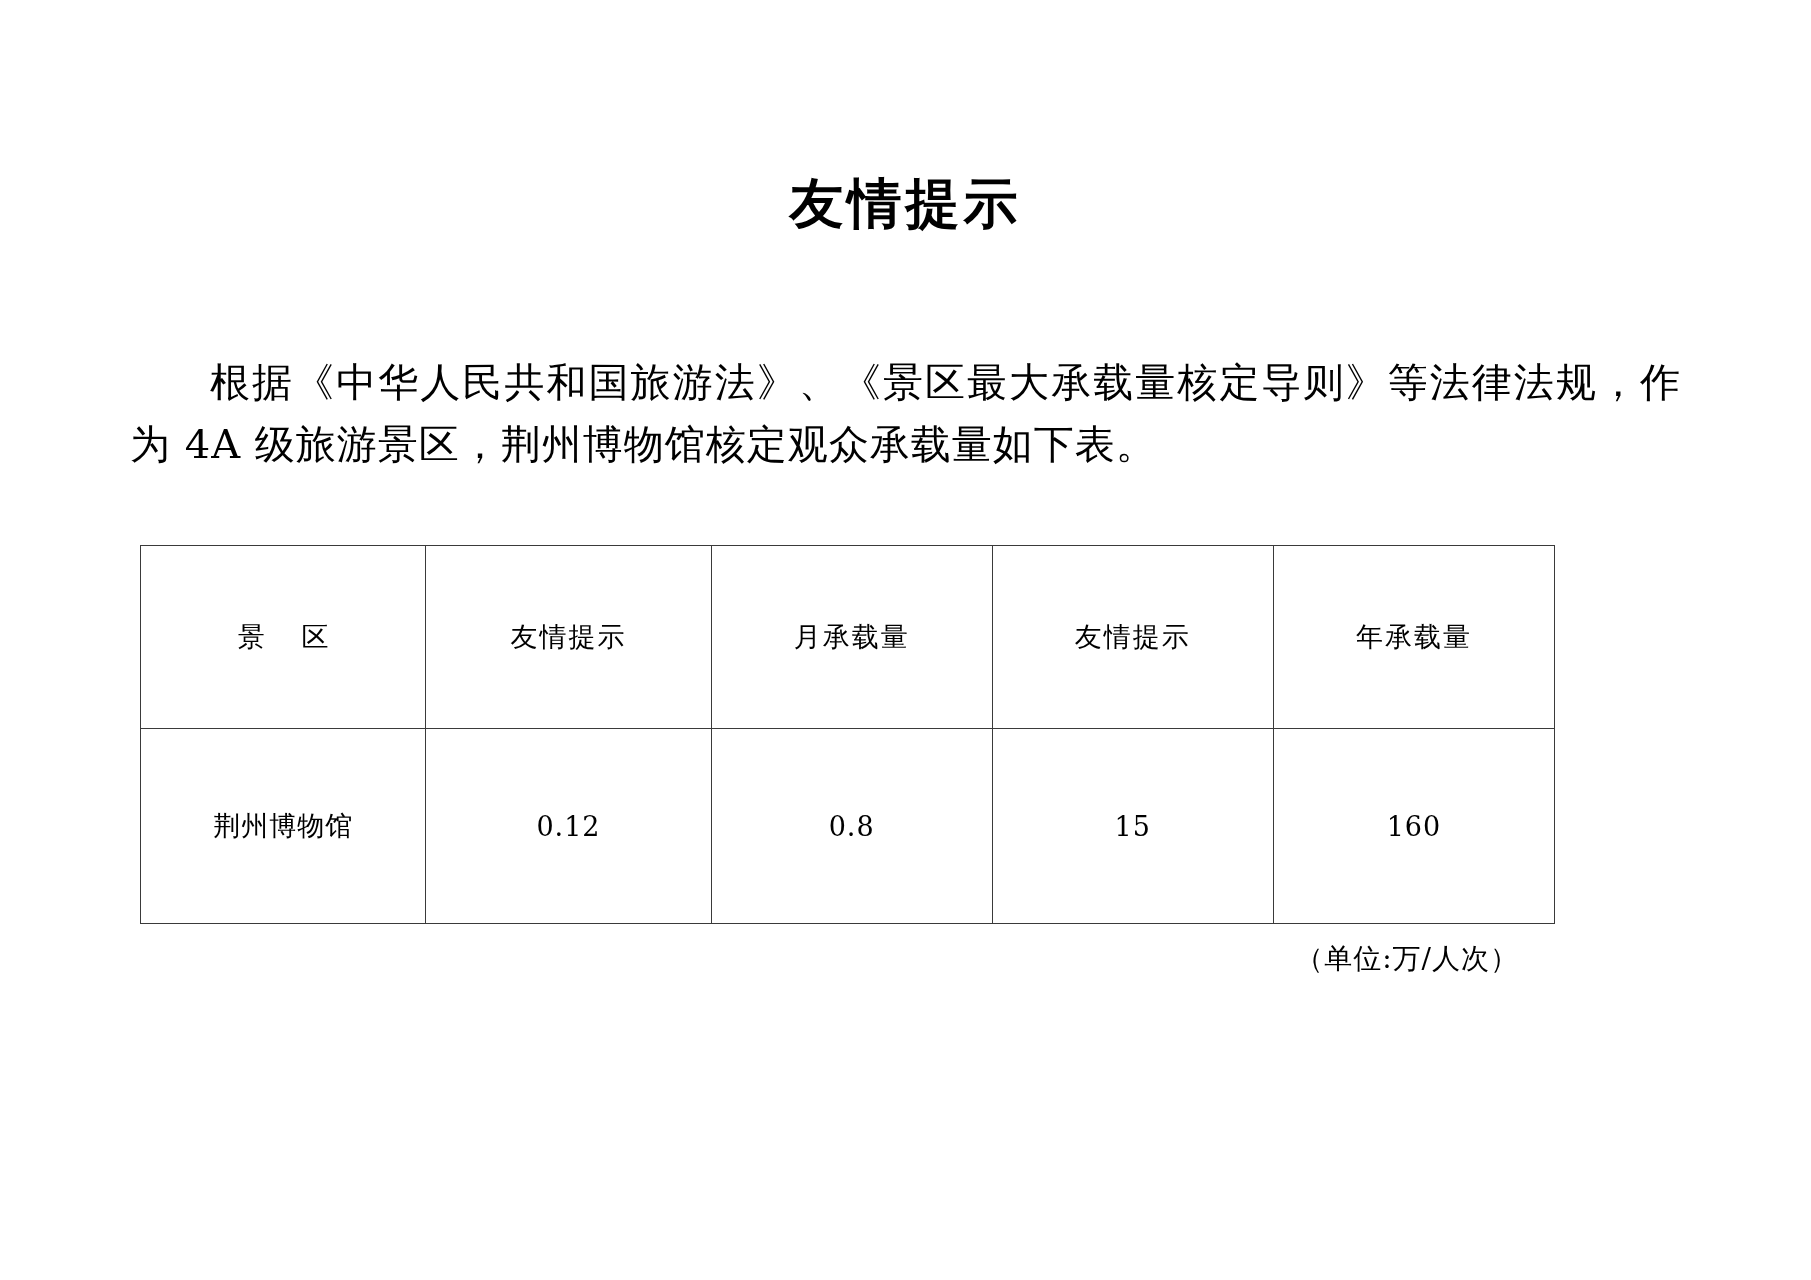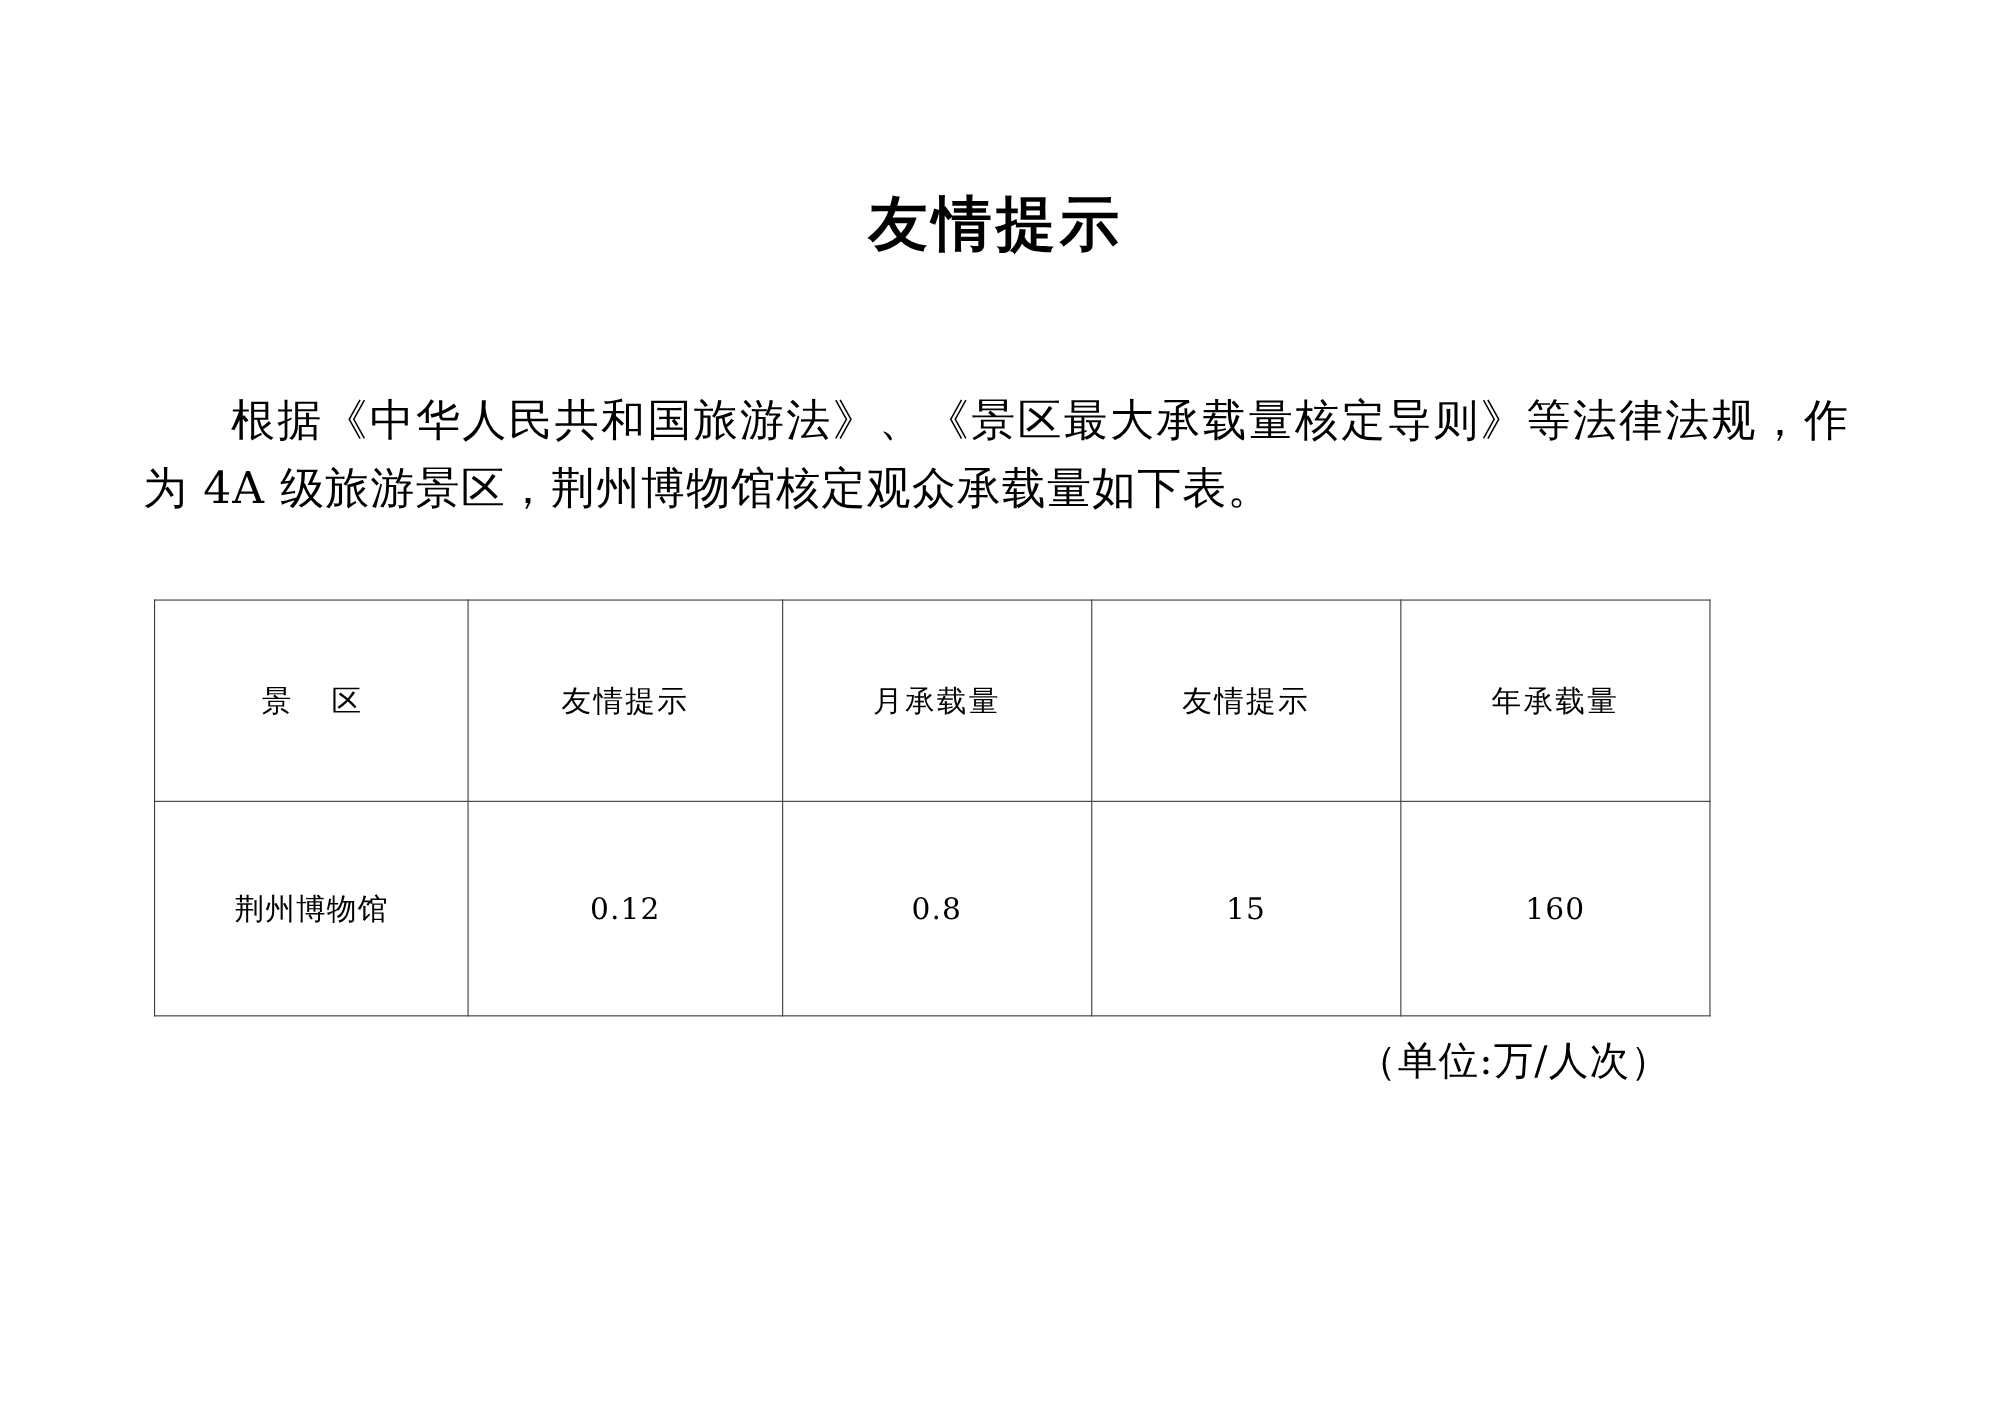--- a/index.html
+++ b/index.html
@@ -70,21 +70,21 @@
   td.col-2 { width: 266px; }
   td.col-3 { width: 266px; }
   td.col-4 { width: 266px; }
   .head-venue-label {
     letter-spacing: 14px;
     padding-left: 14px;
   }
   .unit-note {
     margin-top: 16px;
     text-align: right;
-    font-size: 36px;
+    font-size: 28px;
     padding-right: 82px;
     letter-spacing: 1px;
     font-family: "DejaVu Serif", "Liberation Serif", serif;
   }
   .num {
     font-family: "DejaVu Serif", "Liberation Serif", serif;
     letter-spacing: 2px;
   }
 </style>
 </head>

